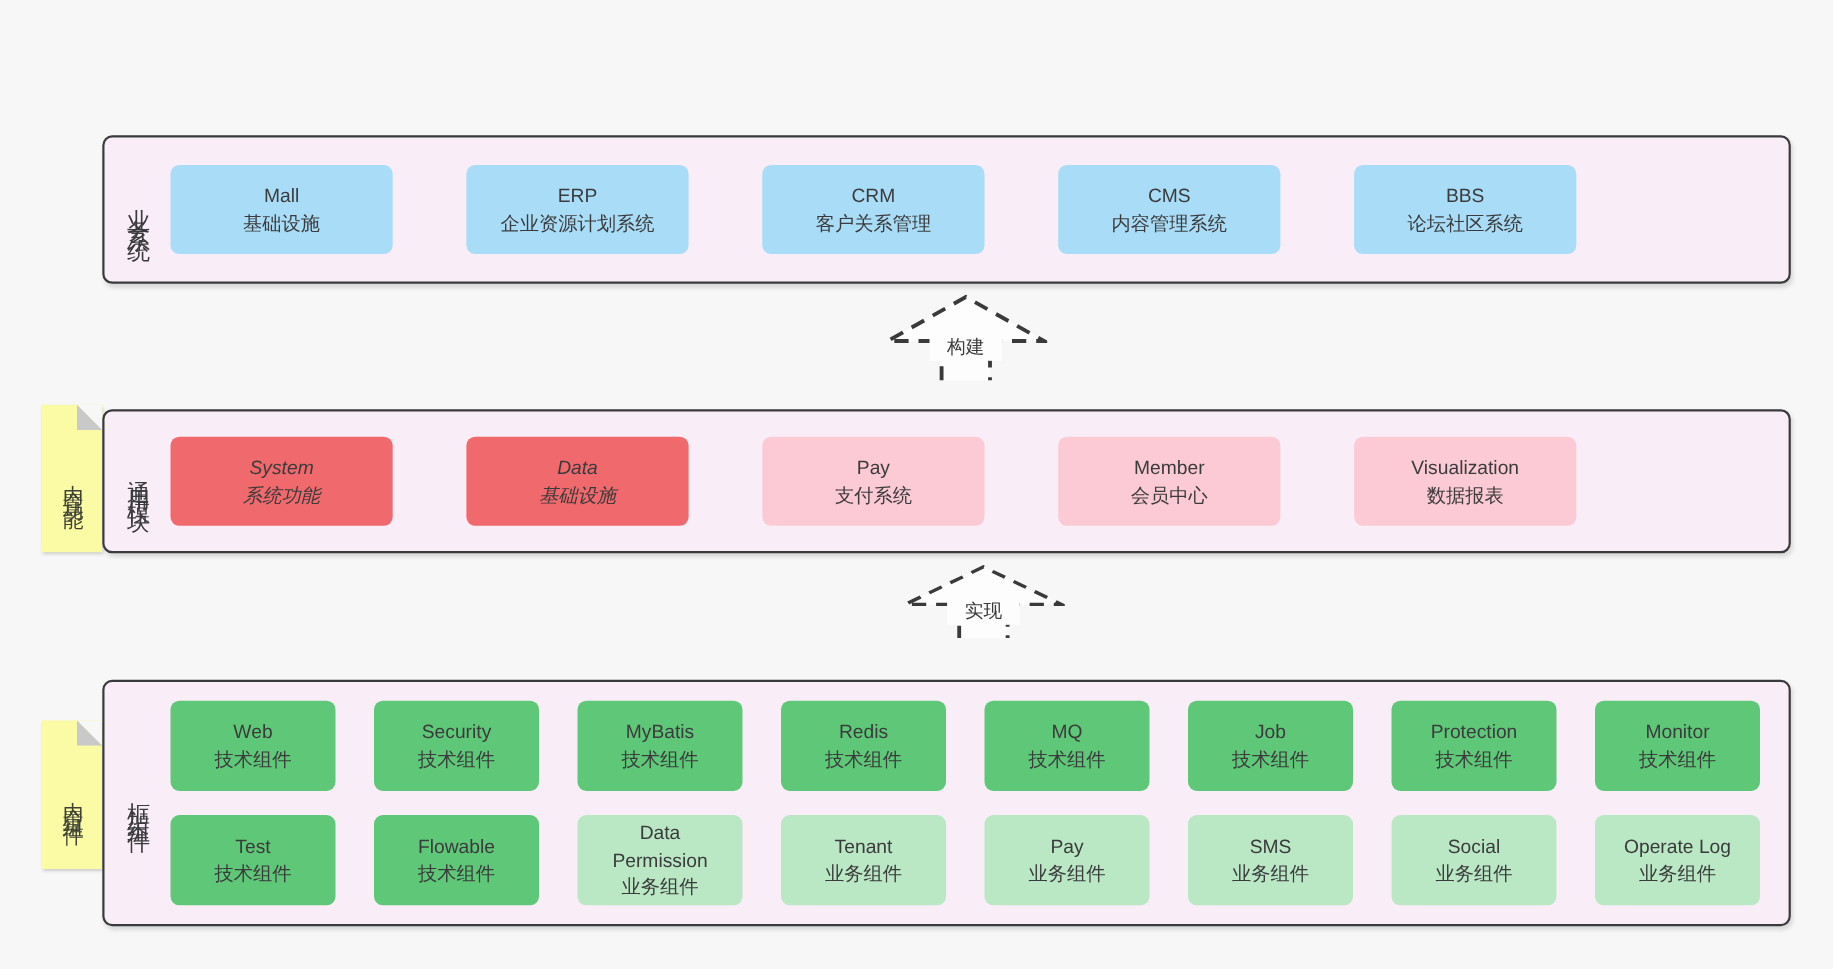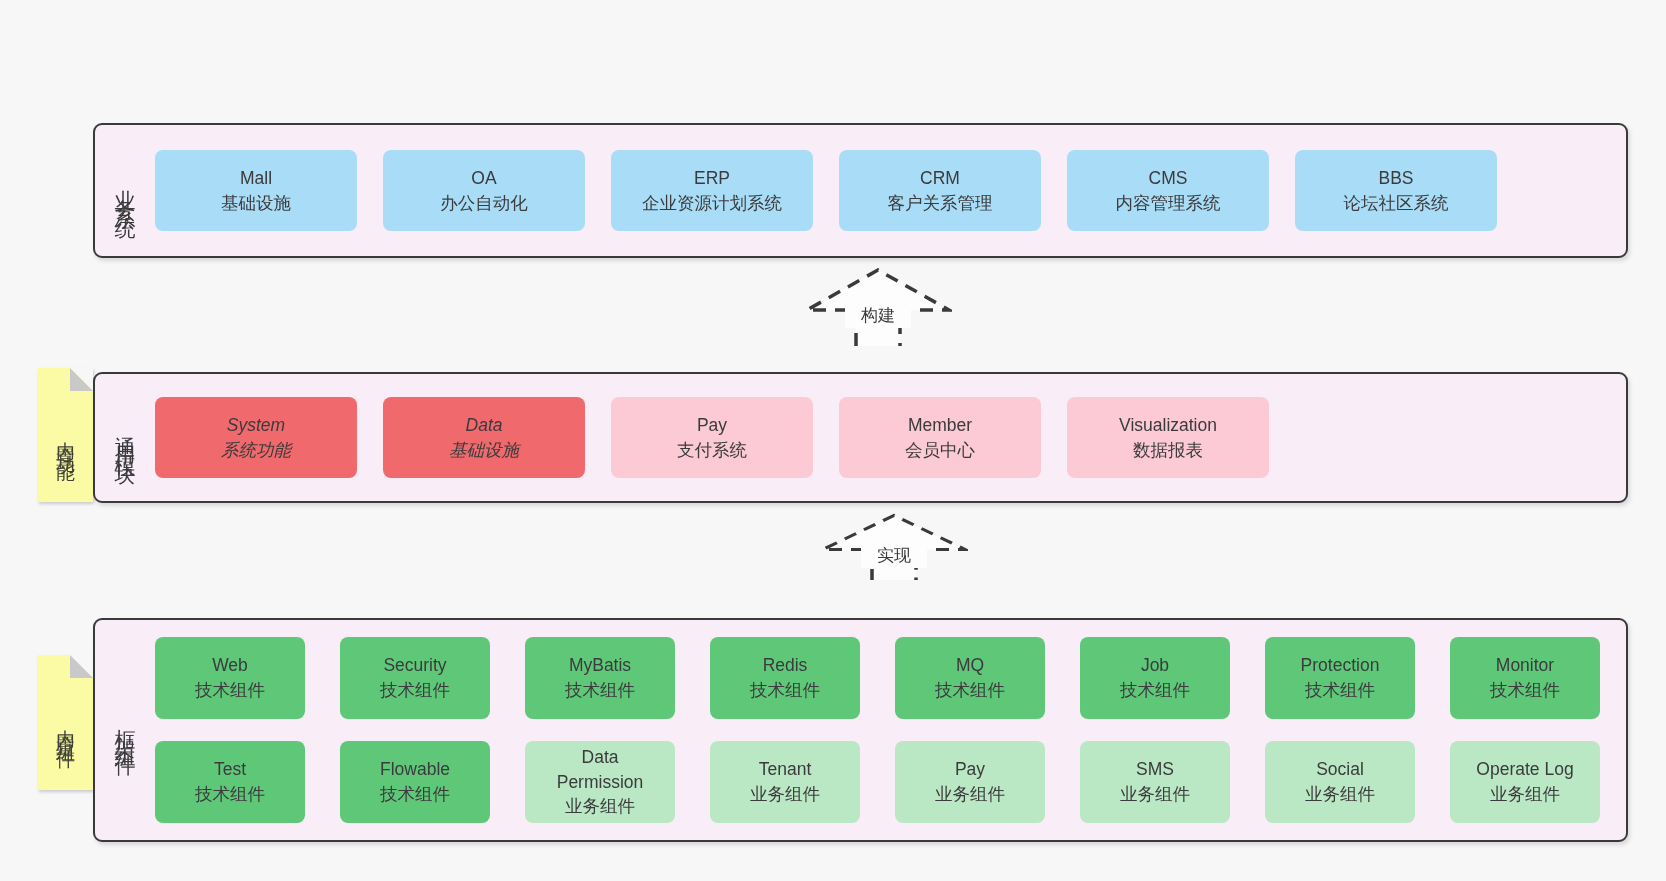--- a/index.html
+++ b/index.html
@@ -49,21 +49,21 @@
 
   .label-col {
     width:60px; align-self:stretch;
     display:flex; align-items:center; justify-content:center;
     flex:0 0 auto;
   }
   .band-vlabel {
     writing-mode:vertical-rl; text-orientation:upright;
     font-size:21px; letter-spacing:9px; color:#3b3b3d;
   }
-  .band-content { flex:1; display:flex; align-items:center; gap:26px; }
+  .band-content { flex:1; display:flex; align-items:center; gap:67px; }
   .band-content.cols { flex-direction:column; align-items:flex-start; gap:22px; justify-content:flex-end; }
   .box-row { display:flex; gap:35px; }
 
   
   .box {
     border-radius:8px;
     display:flex; flex-direction:column;
     justify-content:center; align-items:center;
     text-align:center;
     font-size:17.5px; line-height:1.42;
@@ -117,24 +117,20 @@
   <section class="band" id="band-business">
     <div class="label-col">
       <span class="band-vlabel">业务系统</span>
     </div>
     <div class="band-content">
       <div class="box wide c-blue">
         <span class="box-name">Mall</span>
         <span class="box-sub">基础设施</span>
       </div>
       <div class="box wide c-blue">
-        <span class="box-name">OA</span>
-        <span class="box-sub">办公自动化</span>
-      </div>
-      <div class="box wide c-blue">
         <span class="box-name">ERP</span>
         <span class="box-sub">企业资源计划系统</span>
       </div>
       <div class="box wide c-blue">
         <span class="box-name">CRM</span>
         <span class="box-sub">客户关系管理</span>
       </div>
       <div class="box wide c-blue">
         <span class="box-name">CMS</span>
         <span class="box-sub">内容管理系统</span>

